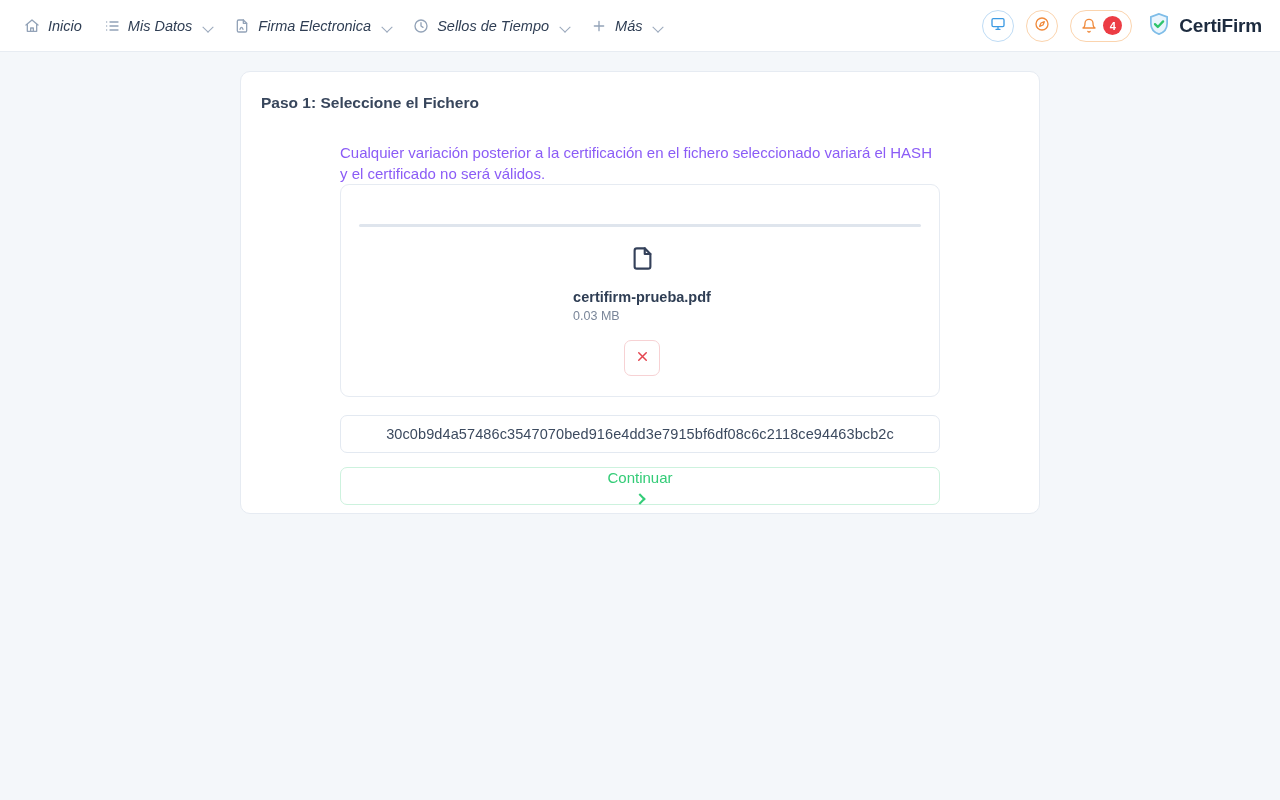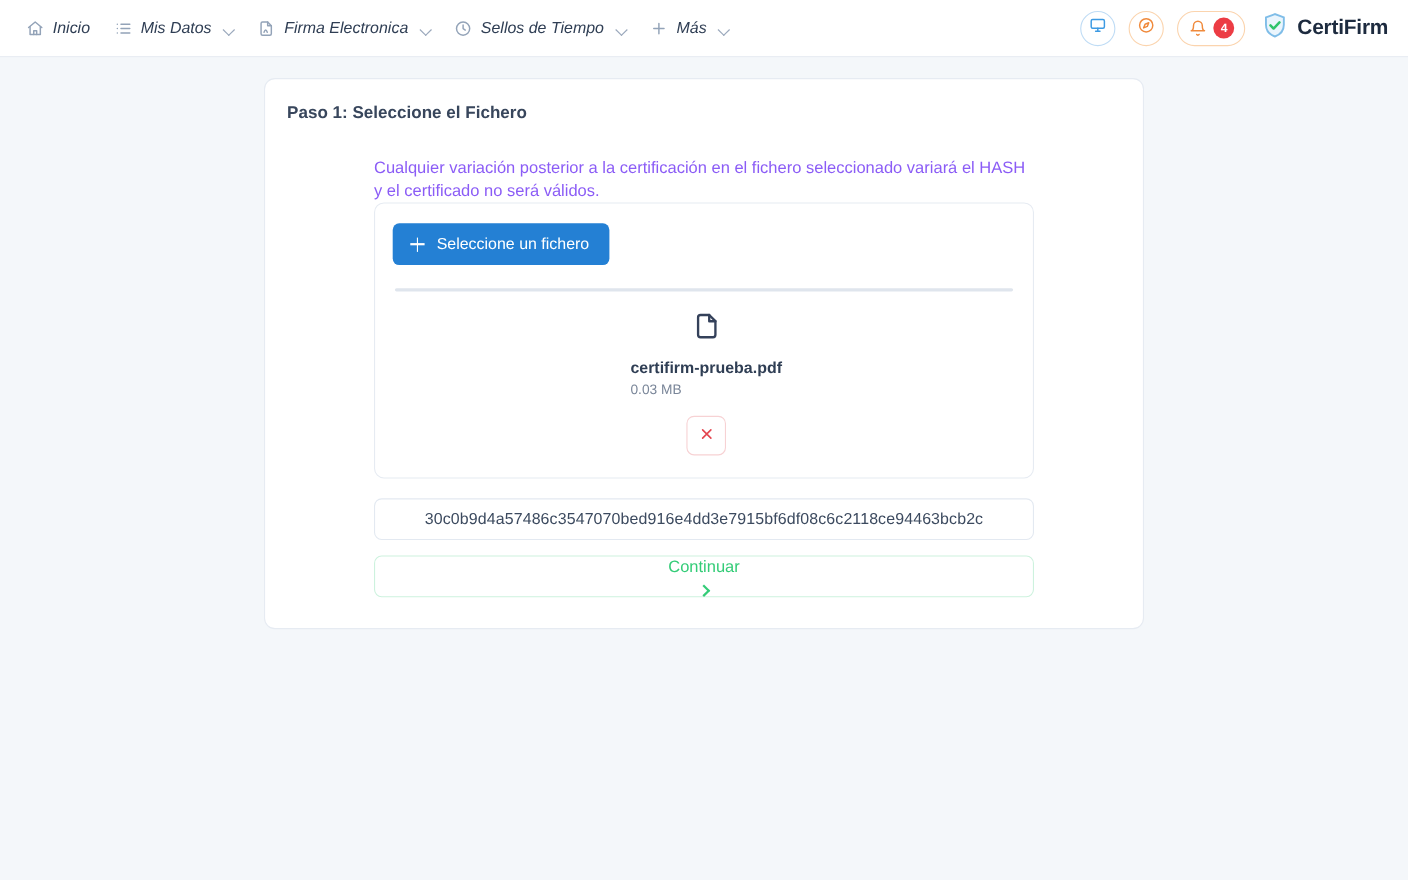--- a/index.html
+++ b/index.html
@@ -105,21 +105,21 @@
   .page {
     padding-top: 19px;
     display: flex;
     justify-content: center;
   }
   .card {
     width: 800px;
     background: #ffffff;
     border: 1px solid #e6ebf2;
     border-radius: 10px;
-    padding: 22px 18px 28px 18px;
+    padding: 22px 18px 8px 18px;
   }
   .card-title {
     font-size: 15.5px;
     font-weight: bold;
     color: #38465c;
     margin: 0 0 30px 2px;
   }
   .inner {
     width: 600px;
     margin: 0 auto;
@@ -349,24 +349,20 @@
   <div class="card">
 
     <h1 class="card-title">Paso 1: Seleccione el Fichero</h1>
 
     <div class="inner">
 
       <p class="lead">Cualquier variación posterior a la certificación en el fichero seleccionado variará el HASH y el certificado no será válidos.</p>
 
       <div class="upload-box">
 
-        <button class="btn-select">
-          <i class="plus"></i>
-          <span>Seleccione un fichero</span>
-        </button>
 
         <div class="divider"></div>
 
         <div class="file-row">
           <span class="file-ico">
             <svg width="27" height="27" viewBox="0 0 24 24" fill="none" stroke="currentColor" stroke-width="1.9" stroke-linecap="round" stroke-linejoin="round">
                 <path d="M14 3H7a2 2 0 0 0-2 2v14a2 2 0 0 0 2 2h10a2 2 0 0 0 2-2V8z"></path>
                 <path d="M14 3v5h5"></path>
               </svg>
           </span>

